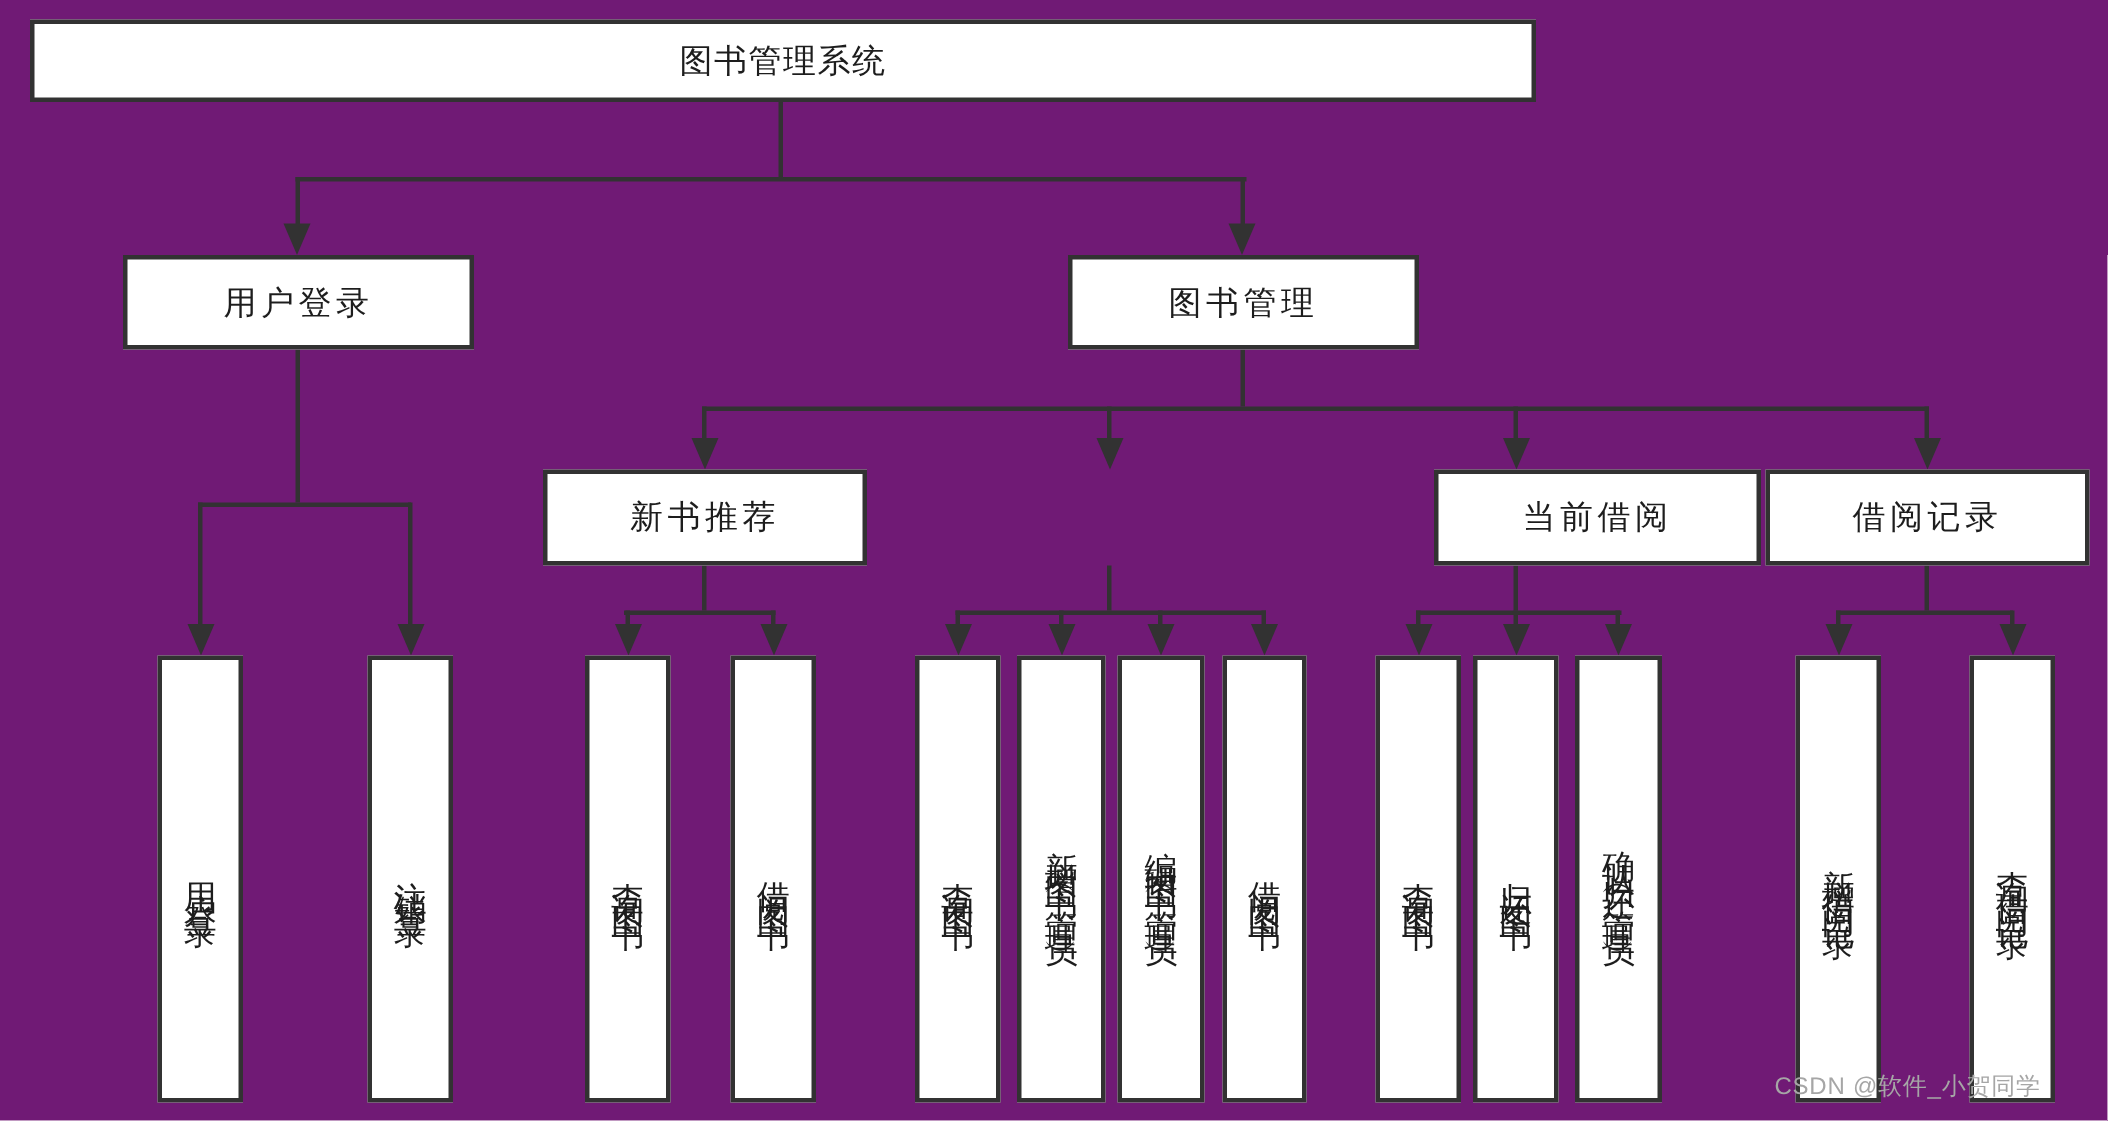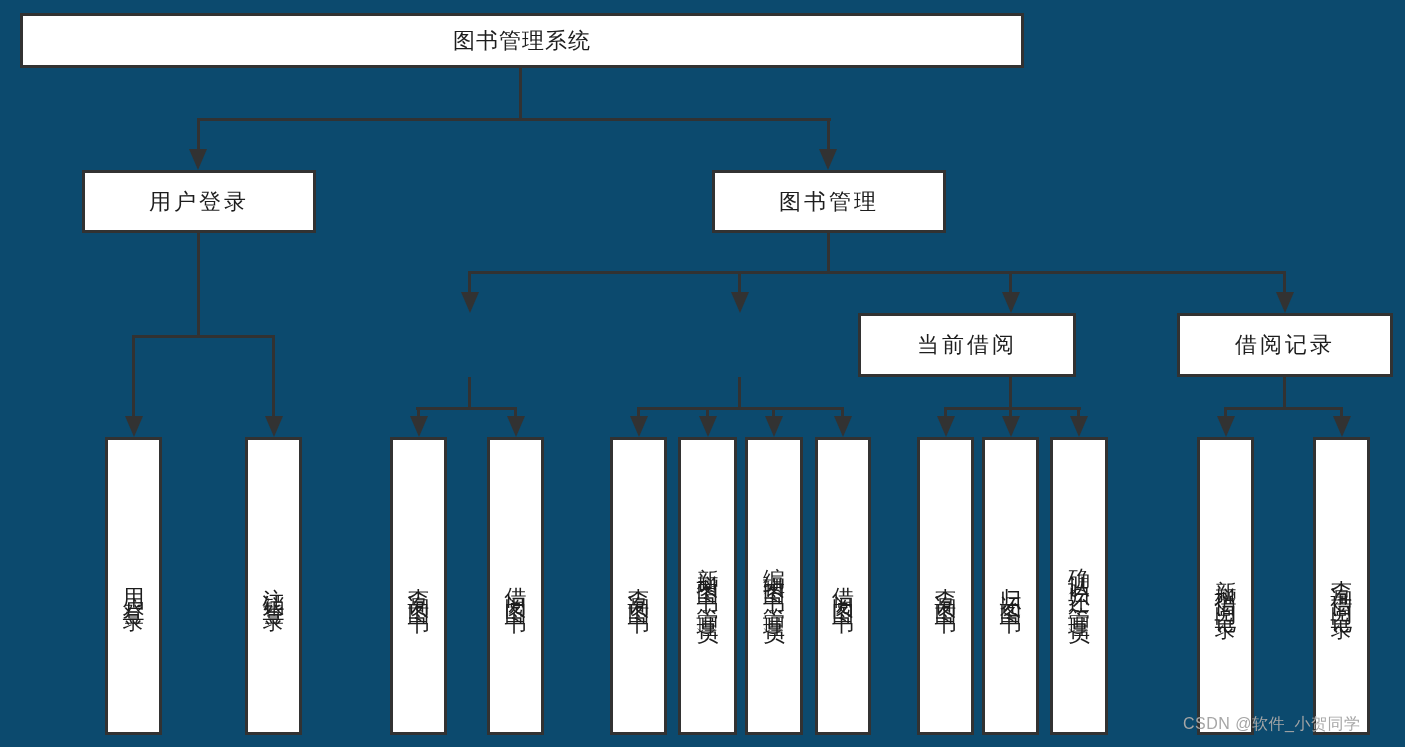--- a/index.html
+++ b/index.html
@@ -1,17 +1,17 @@
 <!DOCTYPE html>
 <html><head>
 <meta charset="utf-8">
 <style>
   html,body { margin:0; padding:0; background:#fff; }
   #stage {
-    position:relative; width:1405px; height:747px; background:#0c4a6e;
+    position:relative; width:1405px; height:747px; background:#701a75;
     font-family:"Liberation Sans", sans-serif; overflow:hidden;
   }
   .box {
     position:absolute; box-sizing:border-box; background:#ffffff;
     border:3px solid #323232; display:flex; align-items:center; justify-content:center;
   }
   .lbl {
     color:#1d1d1d; font-size:22px; letter-spacing:3px; white-space:nowrap;
   }
   .lbl-root { letter-spacing:1px; }
@@ -98,21 +98,24 @@
     <span class="lbl lbl-root">图书管理系统</span>
   </div>
 
   <div class="box" style="left:82px;top:170px;width:234px;height:63px;">
     <span class="lbl">用户登录</span>
   </div>
   <div class="box" style="left:712px;top:170px;width:234px;height:63px;">
     <span class="lbl">图书管理</span>
   </div>
 
-  <div class="box" style="left:858px;top:313px;width:218px;height:64px;align-items:center;">
+  <div class="box" style="left:362px;top:313px;width:216px;height:64px;">
+    <span class="lbl">新书推荐</span>
+  </div>
+  <div class="box" style="left:956px;top:313px;width:218px;height:64px;align-items:center;">
     <span class="lbl">当前借阅</span>
   </div>
   <div class="box" style="left:1177px;top:313px;width:216px;height:64px;">
     <span class="lbl">借阅记录</span>
   </div>
 
   <div class="box" style="left:105px;top:437px;width:57px;height:298px;">
     <span class="v-label">用户登录</span>
   </div>
   <div class="box" style="left:245px;top:437px;width:57px;height:298px;">

